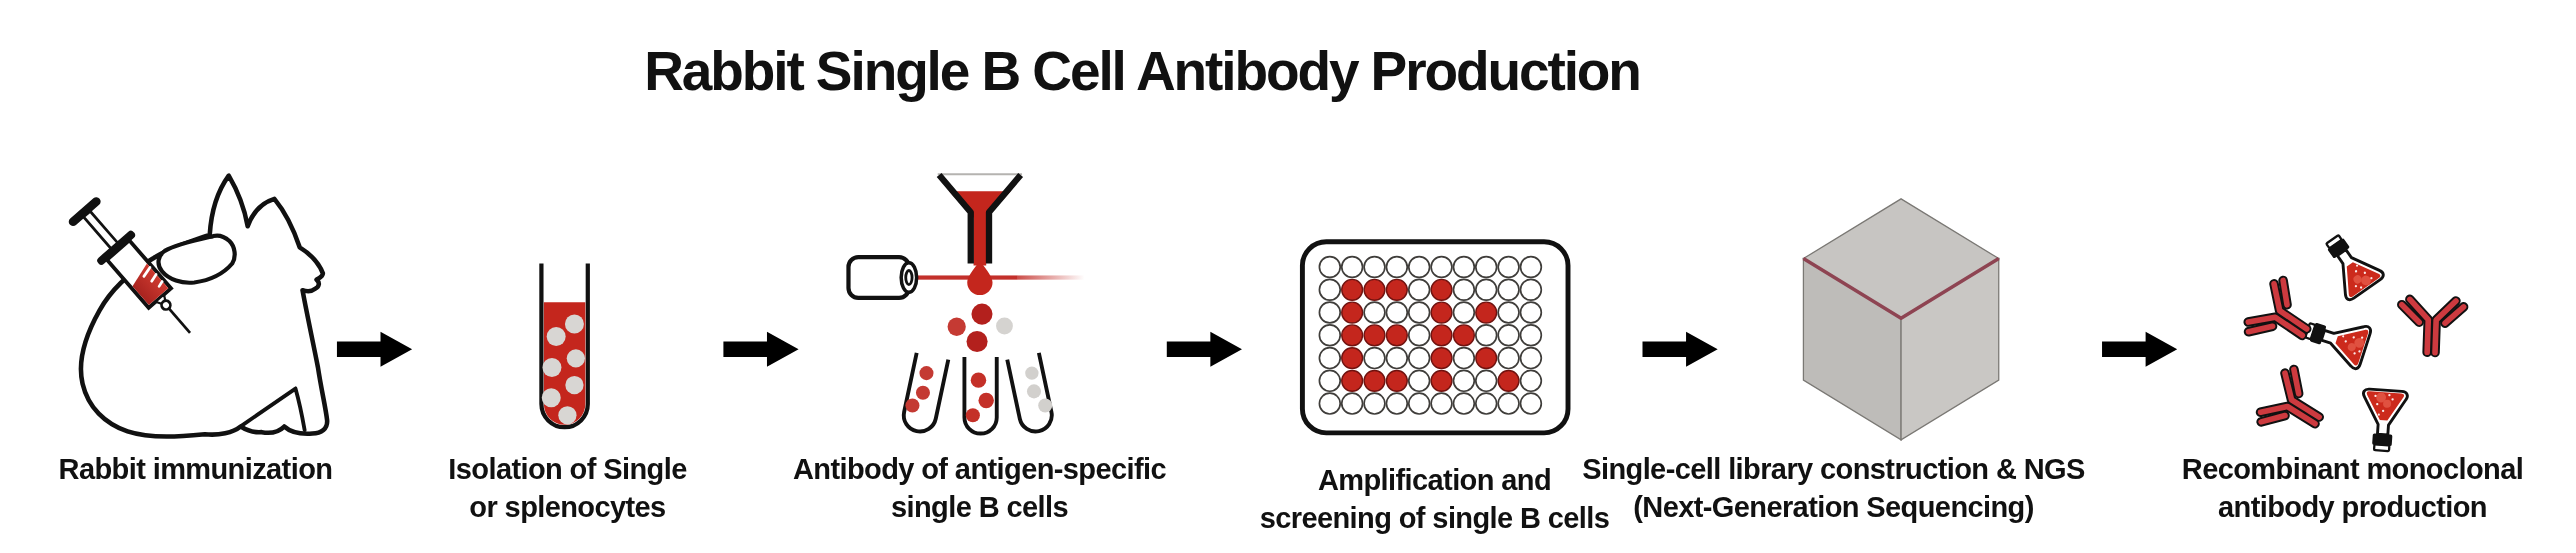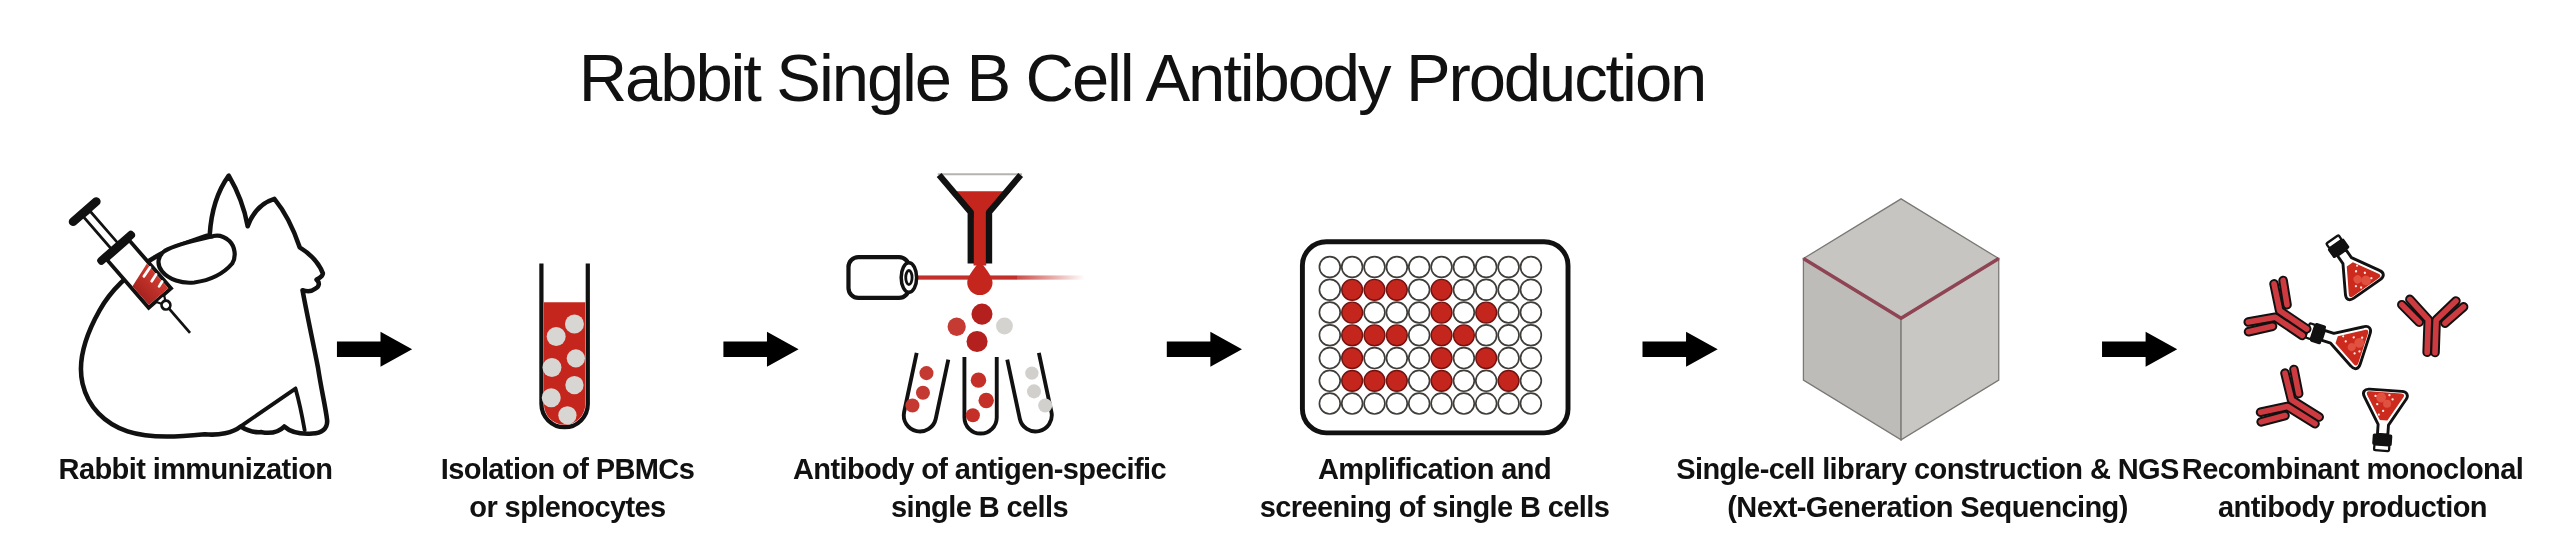--- a/index.html
+++ b/index.html
@@ -2,43 +2,43 @@
 <html style="font-size:11.3px"><head>
 <meta charset="utf-8">
 <style>
   html,body{margin:0;padding:0;background:#ffffff;}
   body{
     width:2576px;height:553px;position:relative;overflow:hidden;
     font-family:"Liberation Sans", sans-serif;color:#161616;
   }
   .title{
     position:absolute;left:0;top:41px;width:2284px;text-align:center;
-    font-size:67px;font-weight:400;letter-spacing:-2.1px;color:#111;
+    font-size:55px;font-weight:700;letter-spacing:-2.1px;color:#111;
     line-height:1.1;
   }
   .step-label{
     position:absolute;width:563px;top:450px;text-align:center;
     font-size:29px;font-weight:600;letter-spacing:-0.6px;line-height:38px;
     color:#111;white-space:pre-line;
   }
   .lbl-1{left:-86px;}
   .lbl-2{left:286px;}
   .lbl-3{left:698px;}
-  .lbl-4{left:1153px;}
-  .lbl-5{left:1646px;}
+  .lbl-4{left:1153px;margin-top:11px;}
+  .lbl-5{left:1552px;}
   .lbl-6{left:2071px;}
   svg.scene{position:absolute;left:0;top:0;}
 </style>
 </head>
 <body>
 
 <div class="title">Rabbit Single B Cell Antibody Production</div>
 
 <div class="step-label lbl-1">Rabbit immunization</div>
-<div class="step-label lbl-2">Isolation of PBMCs
+<div class="step-label lbl-2">Isolation of Single
 or splenocytes</div>
 <div class="step-label lbl-3">Antibody of antigen-specific
 single B cells</div>
 <div class="step-label lbl-4">Amplification and
 screening of single B cells</div>
 <div class="step-label lbl-5">Single-cell library construction &amp; NGS
 (Next-Generation Sequencing)</div>
 <div class="step-label lbl-6">Recombinant monoclonal
 antibody production</div>
 

